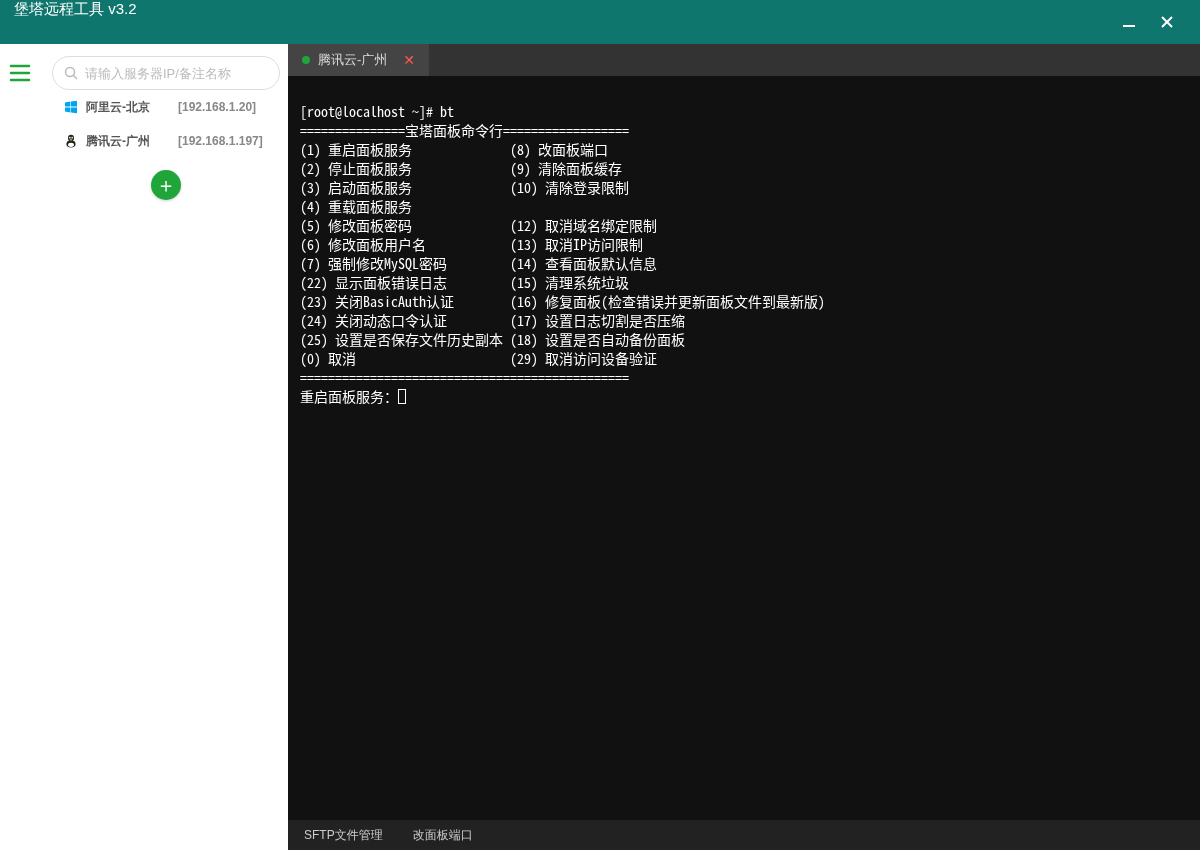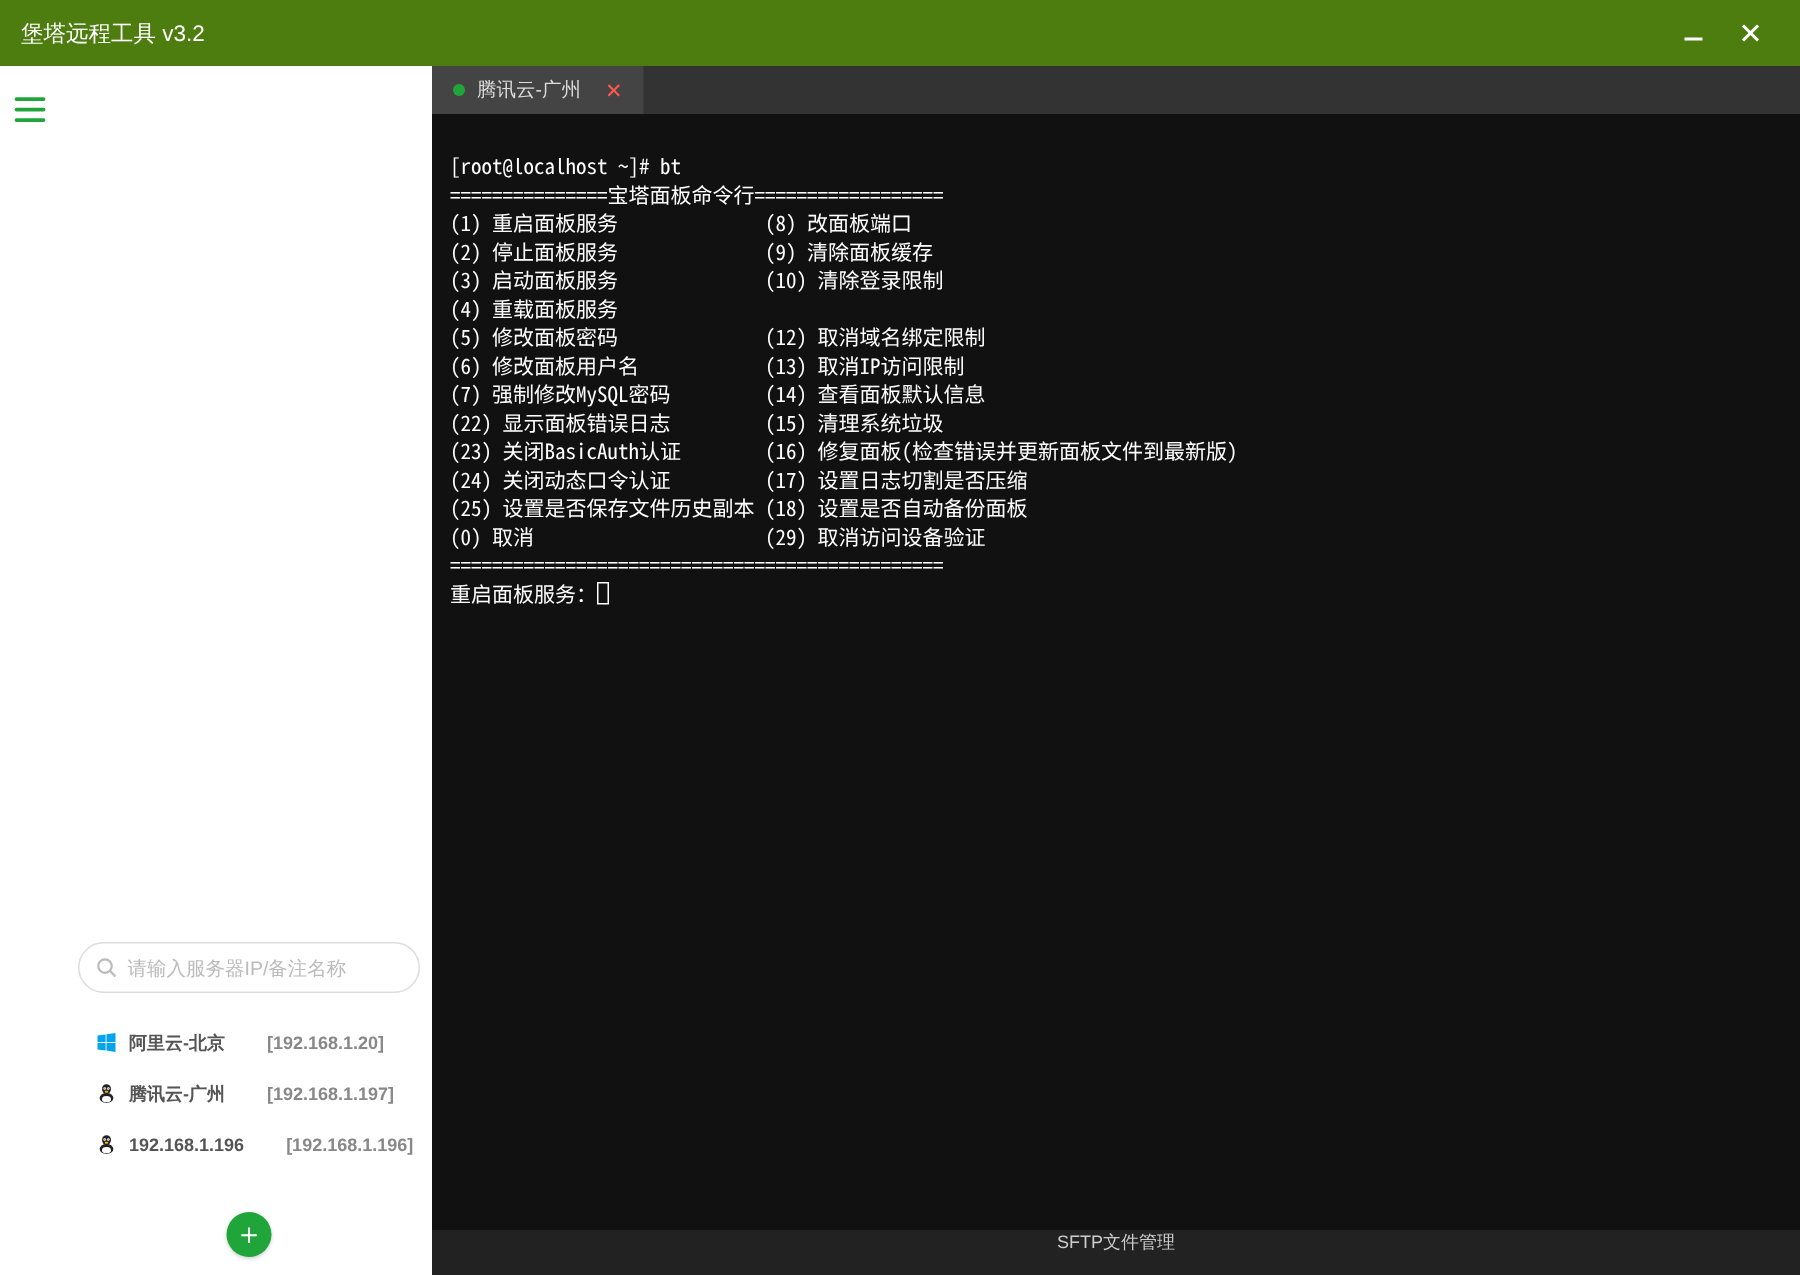--- a/index.html
+++ b/index.html
@@ -1,32 +1,32 @@
 <!DOCTYPE html>
 <html><head>
 <meta charset="utf-8">
 <style>
   * { box-sizing: border-box; margin: 0; padding: 0; }
   html, body { height: 100%; font-family: "Microsoft YaHei", "PingFang SC", sans-serif; font-size: 13px; }
   body { display: flex; flex-direction: column; width: 1200px; height: 850px; overflow: hidden; background: #fff; }
 
   
-  .titlebar { height: 44px; background: #4d7c0f; color: #fff; display: flex; align-items: center; padding: 0 14px; font-size: 15px; font-weight: 500; user-select: none; }
+  .titlebar { height: 44px; background: #0f766e; color: #fff; display: flex; padding: 0 14px; font-size: 15px; font-weight: 500; user-select: none; }
   .titlebar .title-text { flex: 0 0 auto; }
   .titlebar .spacer { flex: 1 1 auto; }
   .winbtn { width: 38px; height: 44px; display: flex; align-items: center; justify-content: center; cursor: pointer; }
   .winbtn svg { stroke: #fff; stroke-width: 2; fill: none; }
 
   
   .main { flex: 1 1 auto; display: flex; min-height: 0; }
   .leftrail { width: 44px; background: #fff; display: flex; flex-direction: column; align-items: center; padding-top: 16px; }
   .leftrail .menu-icon { width: 26px; height: 26px; color: #20a53a; cursor: pointer; display:flex; align-items:center; }
   .leftrail .menu-icon svg { stroke: #20a53a; stroke-width: 2.5; fill: none; stroke-linecap: round; }
 
-  .sidebar { width: 244px; background: #fff; display: flex; flex-direction: column; padding: 12px 8px; gap: 16px; justify-content: flex-end; }
+  .sidebar { width: 244px; background: #fff; display: flex; flex-direction: column; padding: 12px 8px; gap: 0; }
   .searchwrap { position: relative; }
   .searchwrap .sicon { position: absolute; left: 12px; top: 50%; transform: translateY(-50%); width: 14px; height: 14px; color: #bbb; }
   .searchwrap input { width: 100%; height: 34px; border: 1px solid #ddd; border-radius: 17px; padding: 0 12px 0 32px; font-size: 13px; outline: none; color: #333; }
   .searchwrap input::placeholder { color: #bbb; }
 
   .server-list { display: flex; flex-direction: column; font-weight: bold; }
   .server-item { display: flex; align-items: center; gap: 8px; height: 34px; padding: 0 12px; font-size: 12px; color: #555; cursor: pointer; border-radius: 3px; }
   .server-item .subip { color: #888; margin-left: 20px; }
   .os-icon { width: 14px; height: 14px; flex: 0 0 14px; display: inline-flex; }
 
@@ -35,21 +35,21 @@
   .content { flex: 1 1 auto; background: #333; display: flex; flex-direction: column; min-width: 0; }
 
   .tabs { height: 32px; background: #333; display: flex; align-items: stretch; }
   .tab { display: flex; align-items: center; gap: 8px; padding: 0 14px; background: #444; color: #ddd; font-size: 13px; position: relative; cursor: pointer; border-right: 1px solid #333; }
   .tab .dot { width: 8px; height: 8px; border-radius: 50%; background: #20a53a; }
   .tab .x { color: #ff5a4d; font-size: 14px; padding-left: 4px; margin-left: 4px; cursor: pointer; }
 
   .term { flex: 1 1 auto; background: #111; color: #fff; font-family: "Noto Sans Mono CJK SC","Microsoft YaHei Mono","Consolas","Menlo",monospace; font-size: 14px; line-height: 19px; padding: 26px 12px; white-space: pre; overflow: hidden; }
   .term .cursor { display: inline-block; width: 8px; height: 15px; border: 1px solid #fff; vertical-align: -2px; }
 
-  .footer { height: 30px; background: #222; display: flex; align-items: center; gap: 30px; padding: 0 16px; font-size: 12px; color: #ccc; flex-direction: column; }
+  .footer { height: 30px; background: #222; display: flex; align-items: center; gap: 30px; padding: 0 16px; font-size: 12px; color: #ccc; }
   .footer .ftab { cursor: pointer; }
 </style>
 </head>
 <body>
 
 <div class="titlebar">
   <span class="title-text">堡塔远程工具 v3.2</span>
   <span class="spacer"></span>
   <span class="winbtn">
     <svg width="14" height="14" viewBox="0 0 14 14">
@@ -106,36 +106,20 @@
               <circle cx="5.8" cy="3.7" r=".9" fill="#fff"></circle>
               <circle cx="8.2" cy="3.7" r=".9" fill="#fff"></circle>
               <circle cx="5.9" cy="3.8" r=".35" fill="#222"></circle>
               <circle cx="8.1" cy="3.8" r=".35" fill="#222"></circle>
               <path fill="#f7b500" d="M5.8 5.2h2.4l-.4 1.3H6.2z"></path>
             </svg>
           </span>
           <span>腾讯云-广州</span> 
           <span class="subip">[192.168.1.197]</span>
         </div>
-        <div class="server-item">
-          <span class="os-icon">
-            <svg viewBox="0 0 14 14">
-              <ellipse cx="7" cy="4" rx="3" ry="3.2" fill="#222"></ellipse>
-              <ellipse cx="7" cy="10" rx="4.6" ry="3.4" fill="#222"></ellipse>
-              <ellipse cx="7" cy="10.8" rx="3" ry="2.1" fill="#fff"></ellipse>
-              <circle cx="5.8" cy="3.7" r=".9" fill="#fff"></circle>
-              <circle cx="8.2" cy="3.7" r=".9" fill="#fff"></circle>
-              <circle cx="5.9" cy="3.8" r=".35" fill="#222"></circle>
-              <circle cx="8.1" cy="3.8" r=".35" fill="#222"></circle>
-              <path fill="#f7b500" d="M5.8 5.2h2.4l-.4 1.3H6.2z"></path>
-            </svg>
-          </span>
-          <span>192.168.1.196</span> 
-          <span class="subip">[192.168.1.196]</span>
-        </div>
       </div>
 
     <div class="add-btn">＋</div>
   </div>
 
   <div class="content">
     <div class="tabs">
       <div class="tab">
         <span class="dot"></span>
         <span>腾讯云-广州</span>

